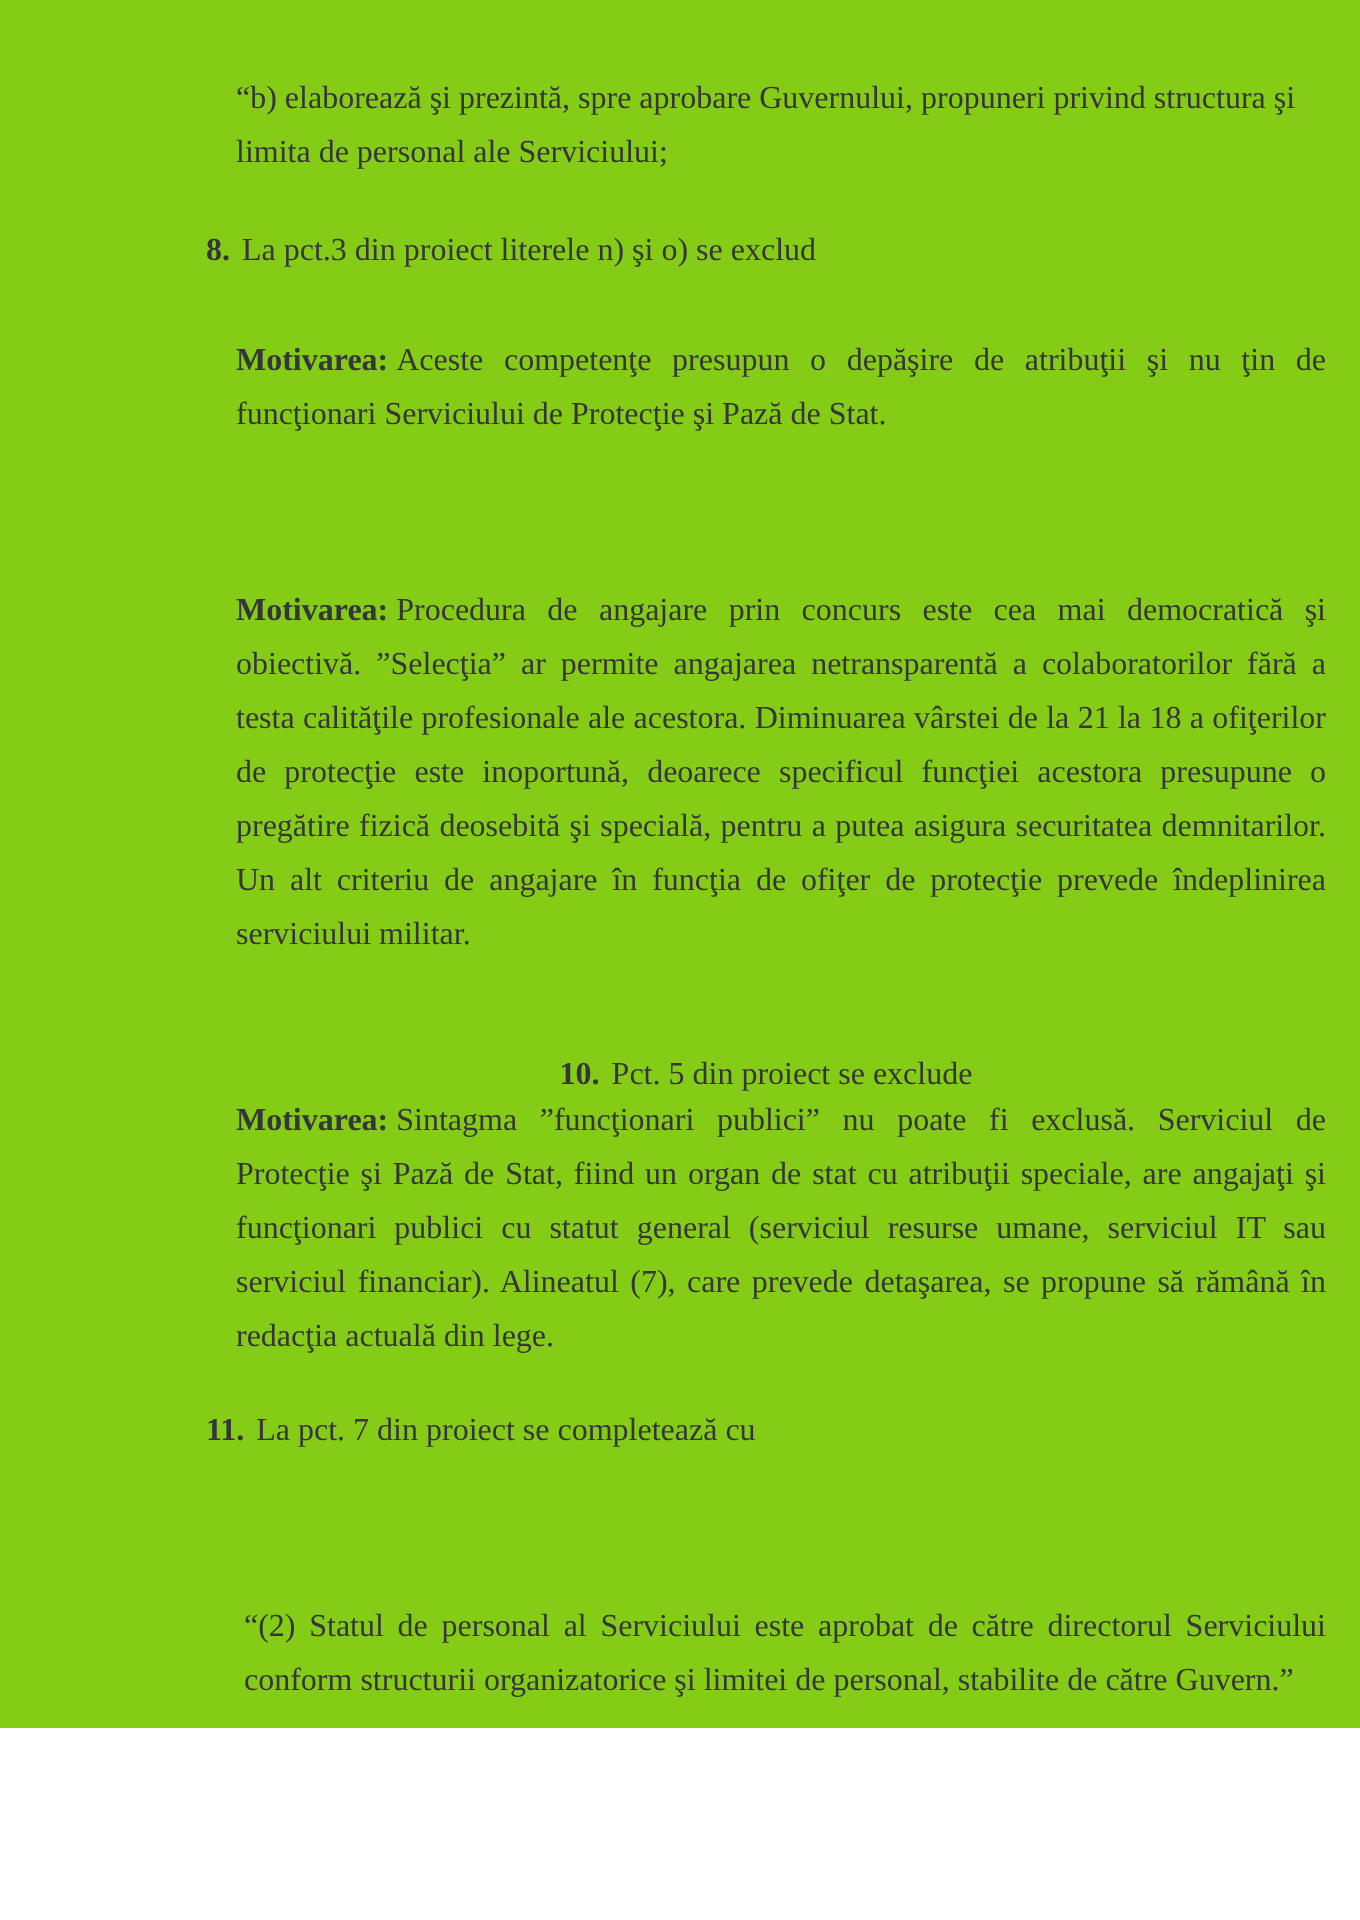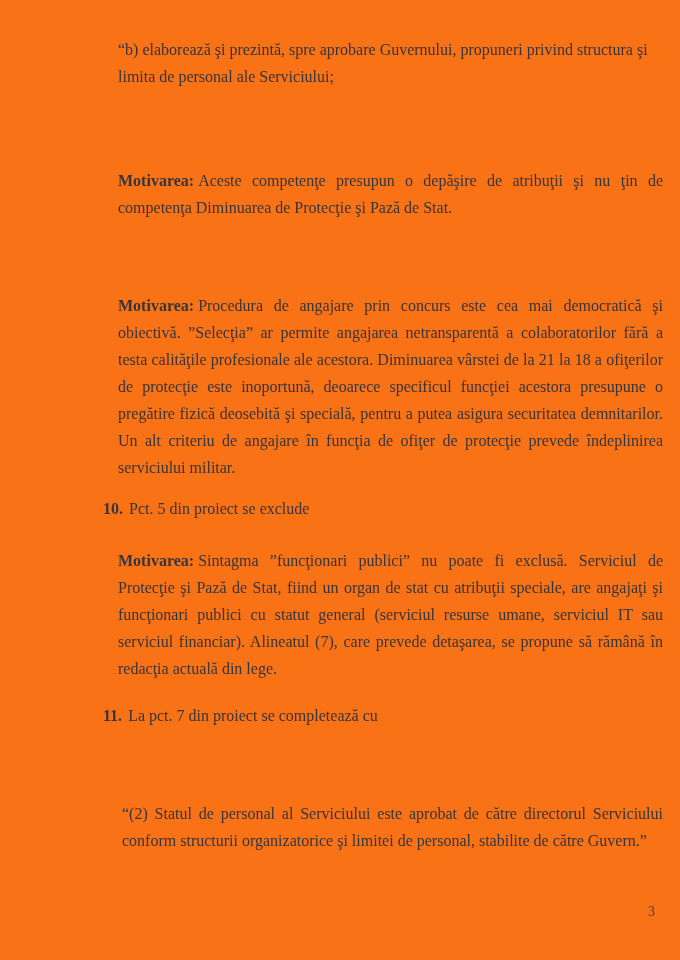--- a/index.html
+++ b/index.html
@@ -3,22 +3,22 @@
 <meta charset="utf-8">
 <style>
   html, body {
     margin: 0;
     padding: 0;
     background: #ffffff;
   }
   .sheet {
     position: relative;
     width: 680px;
-    height: 960px;
-    background: #f97316;
+    height: 864px;
+    background: #84cc16;
     font-family: "Liberation Serif", "DejaVu Serif", serif;
     color: #35353b;
     font-size: 16px;
     line-height: 27px;
     overflow: hidden;
   }
   .block { position: absolute; margin: 0; }
   .intro {
     top: 36px; left: 118px; width: 547px;
     text-align: left;
@@ -31,42 +31,45 @@
   }
   .motiv-label { font-weight: bold; padding-right: 4px; font-family: Liberation Serif, serif; }
   .cont {
     left: 122px; width: 541px;
   }
   .cont.justify { text-align: justify; }
   .item8  { top: 112px; }
   .motiv8 { top: 167px; }
   .item9  { top: 242px; }
   .motiv9 { top: 292px; }
-  .item10 { top: 495px; }
+  .item10 { top: 524px; text-align: center; }
   .motiv10{ top: 547px; }
   .item11 { top: 702px; }
   .cont11 { top: 729px; }
   .item12 { top: 799px; }
   .cont12 { top: 800px; }
   .page-number {
     position: absolute;
     top: 898px; left: 648px;
     font-size: 14px;
     color: #44444a;
   }
 </style>
 </head>
 <body>
 
 <div class="sheet">
 
   <p class="block intro">“b) elaborează şi prezintă, spre aprobare Guvernului, propuneri privind structura şi limita de personal ale Serviciului;</p>
 
+  <p class="block item-heading item8">
+    <span class="num">8.</span><span>La pct.3 din proiect literele n) şi o) se exclud</span>
+  </p>
   <p class="block motiv motiv8">
-    <span class="motiv-label">Motivarea:</span><span>Aceste competenţe presupun o depăşire de atribuţii şi nu ţin de competenţa Diminuarea de Protecţie şi Pază de Stat.</span>
+    <span class="motiv-label">Motivarea:</span><span>Aceste competenţe presupun o depăşire de atribuţii şi nu ţin de funcţionari Serviciului de Protecţie şi Pază de Stat.</span>
   </p>
 
   <p class="block motiv motiv9">
     <span class="motiv-label">Motivarea:</span><span>Procedura de angajare prin concurs este cea mai democratică şi obiectivă. ”Selecţia” ar permite angajarea netransparentă a colaboratorilor fără a testa calităţile profesionale ale acestora. Diminuarea vârstei de la 21 la 18 a ofiţerilor de protecţie este inoportună, deoarece specificul funcţiei acestora presupune o pregătire fizică deosebită şi specială, pentru a putea asigura securitatea demnitarilor. Un alt criteriu de angajare în funcţia de ofiţer de protecţie prevede îndeplinirea serviciului militar.</span>
   </p>
 
   <p class="block item-heading item10">
     <span class="num">10.</span><span>Pct. 5 din proiect se exclude</span>
   </p>
   <p class="block motiv motiv10">

